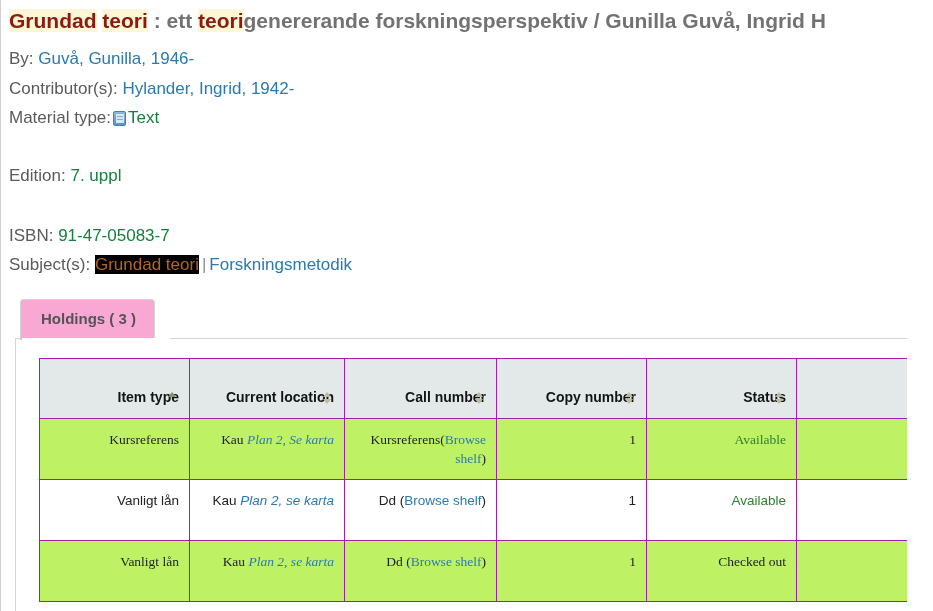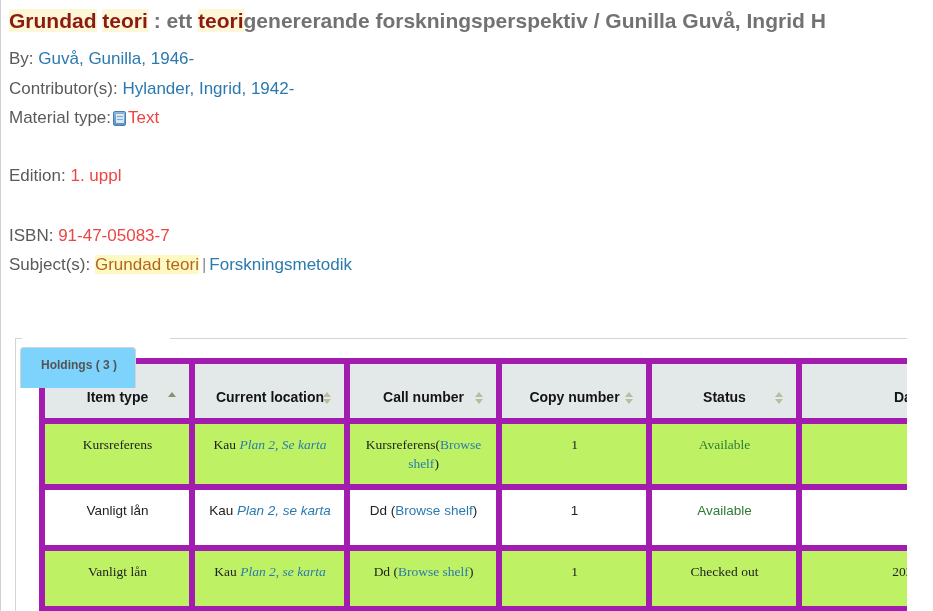--- a/index.html
+++ b/index.html
@@ -46,27 +46,27 @@
   
   .meta {
     position: absolute;
     left: 8px;
     font-size: 17px;
     color: #5a5a5a;
     line-height: 16px;
     white-space: nowrap;
   }
   .meta .lbl { color: #5a5a5a; }
-  .meta .val { color: #ef4444; }
+  .meta .val { color: #15803d; }
   .meta a.link {
     color: #2a7ab0;
     text-decoration: none;
   }
   .meta .subj-hl {
-    background: #fef9c3;
+    background: #000000;
     color: #b5651d;
     text-decoration: none;
   }
   .meta .sep { color: #8d8d8d; padding: 0 3px; }
 
   .row-by          { top: 51px; }
   .row-contrib     { top: 81px; }
   .row-material    { top: 110px; }
   .row-publisher   { top: 139px; }
   .row-edition     { top: 168px; }
@@ -111,30 +111,29 @@
   .tab-strip {
     position: relative;
     height: 40px;
   }
   .tab {
     position: absolute;
     left: 5px;
     top: 0;
     height: 41px;
     padding: 10px 18px 0 20px;
-    background: #7dd3fc;
+    background: #f9a8d4;
     border: 1px solid #d4d4d4;
     border-bottom: none;
     border-radius: 4px 4px 0 0;
-    font-size: 12px;
+    font-size: 15px;
     font-weight: bold;
     color: #545454;
     white-space: nowrap;
     z-index: 3;
-    margin-top: 48px;
   }
   .tab-body {
     position: relative;
     margin-top: -1px;
     border-top: 1px solid #d4d4d4;
     border-left: 1px solid #d4d4d4;
     height: 320px;
     background: #ffffff;
   }
   .tab-cover {
@@ -152,22 +151,22 @@
     position: absolute;
     left: 38px;
     top: 358px;
     width: 1005px;
     border-collapse: collapse;
     font-size: 13.5px;
     table-layout: fixed;
   }
   .holdings-table th,
   .holdings-table td {
-    border: 6px solid #a21caf;
-    text-align: center;
+    border: 1px solid #a21caf;
+    text-align: right;
     vertical-align: top;
   }
   .holdings-table th {
     background: #e3e8e8;
     color: #141414;
     font-weight: bold;
     font-size: 14px;
     padding: 10px 10px 12px 11px;
     height: 60px;
     vertical-align: bottom;
@@ -248,21 +247,21 @@
     <a class="link" href="#">Hylander, Ingrid, 1942-</a>
   </div>
 
   <div class="meta row-material">
     <span class="lbl">Material type:</span><span class="mat-icon"></span><span class="val">Text</span>
   </div>
 
 
   <div class="meta row-edition">
     <span class="lbl">Edition:</span>
-    <span class="val">1. uppl</span>
+    <span class="val">7. uppl</span>
   </div>
 
 
   <div class="meta row-isbn">
     <span class="lbl">ISBN:</span>
     <span class="val">91-47-05083-7</span>
   </div>
 
   <div class="meta row-subject">
     <span class="lbl">Subject(s):</span>

